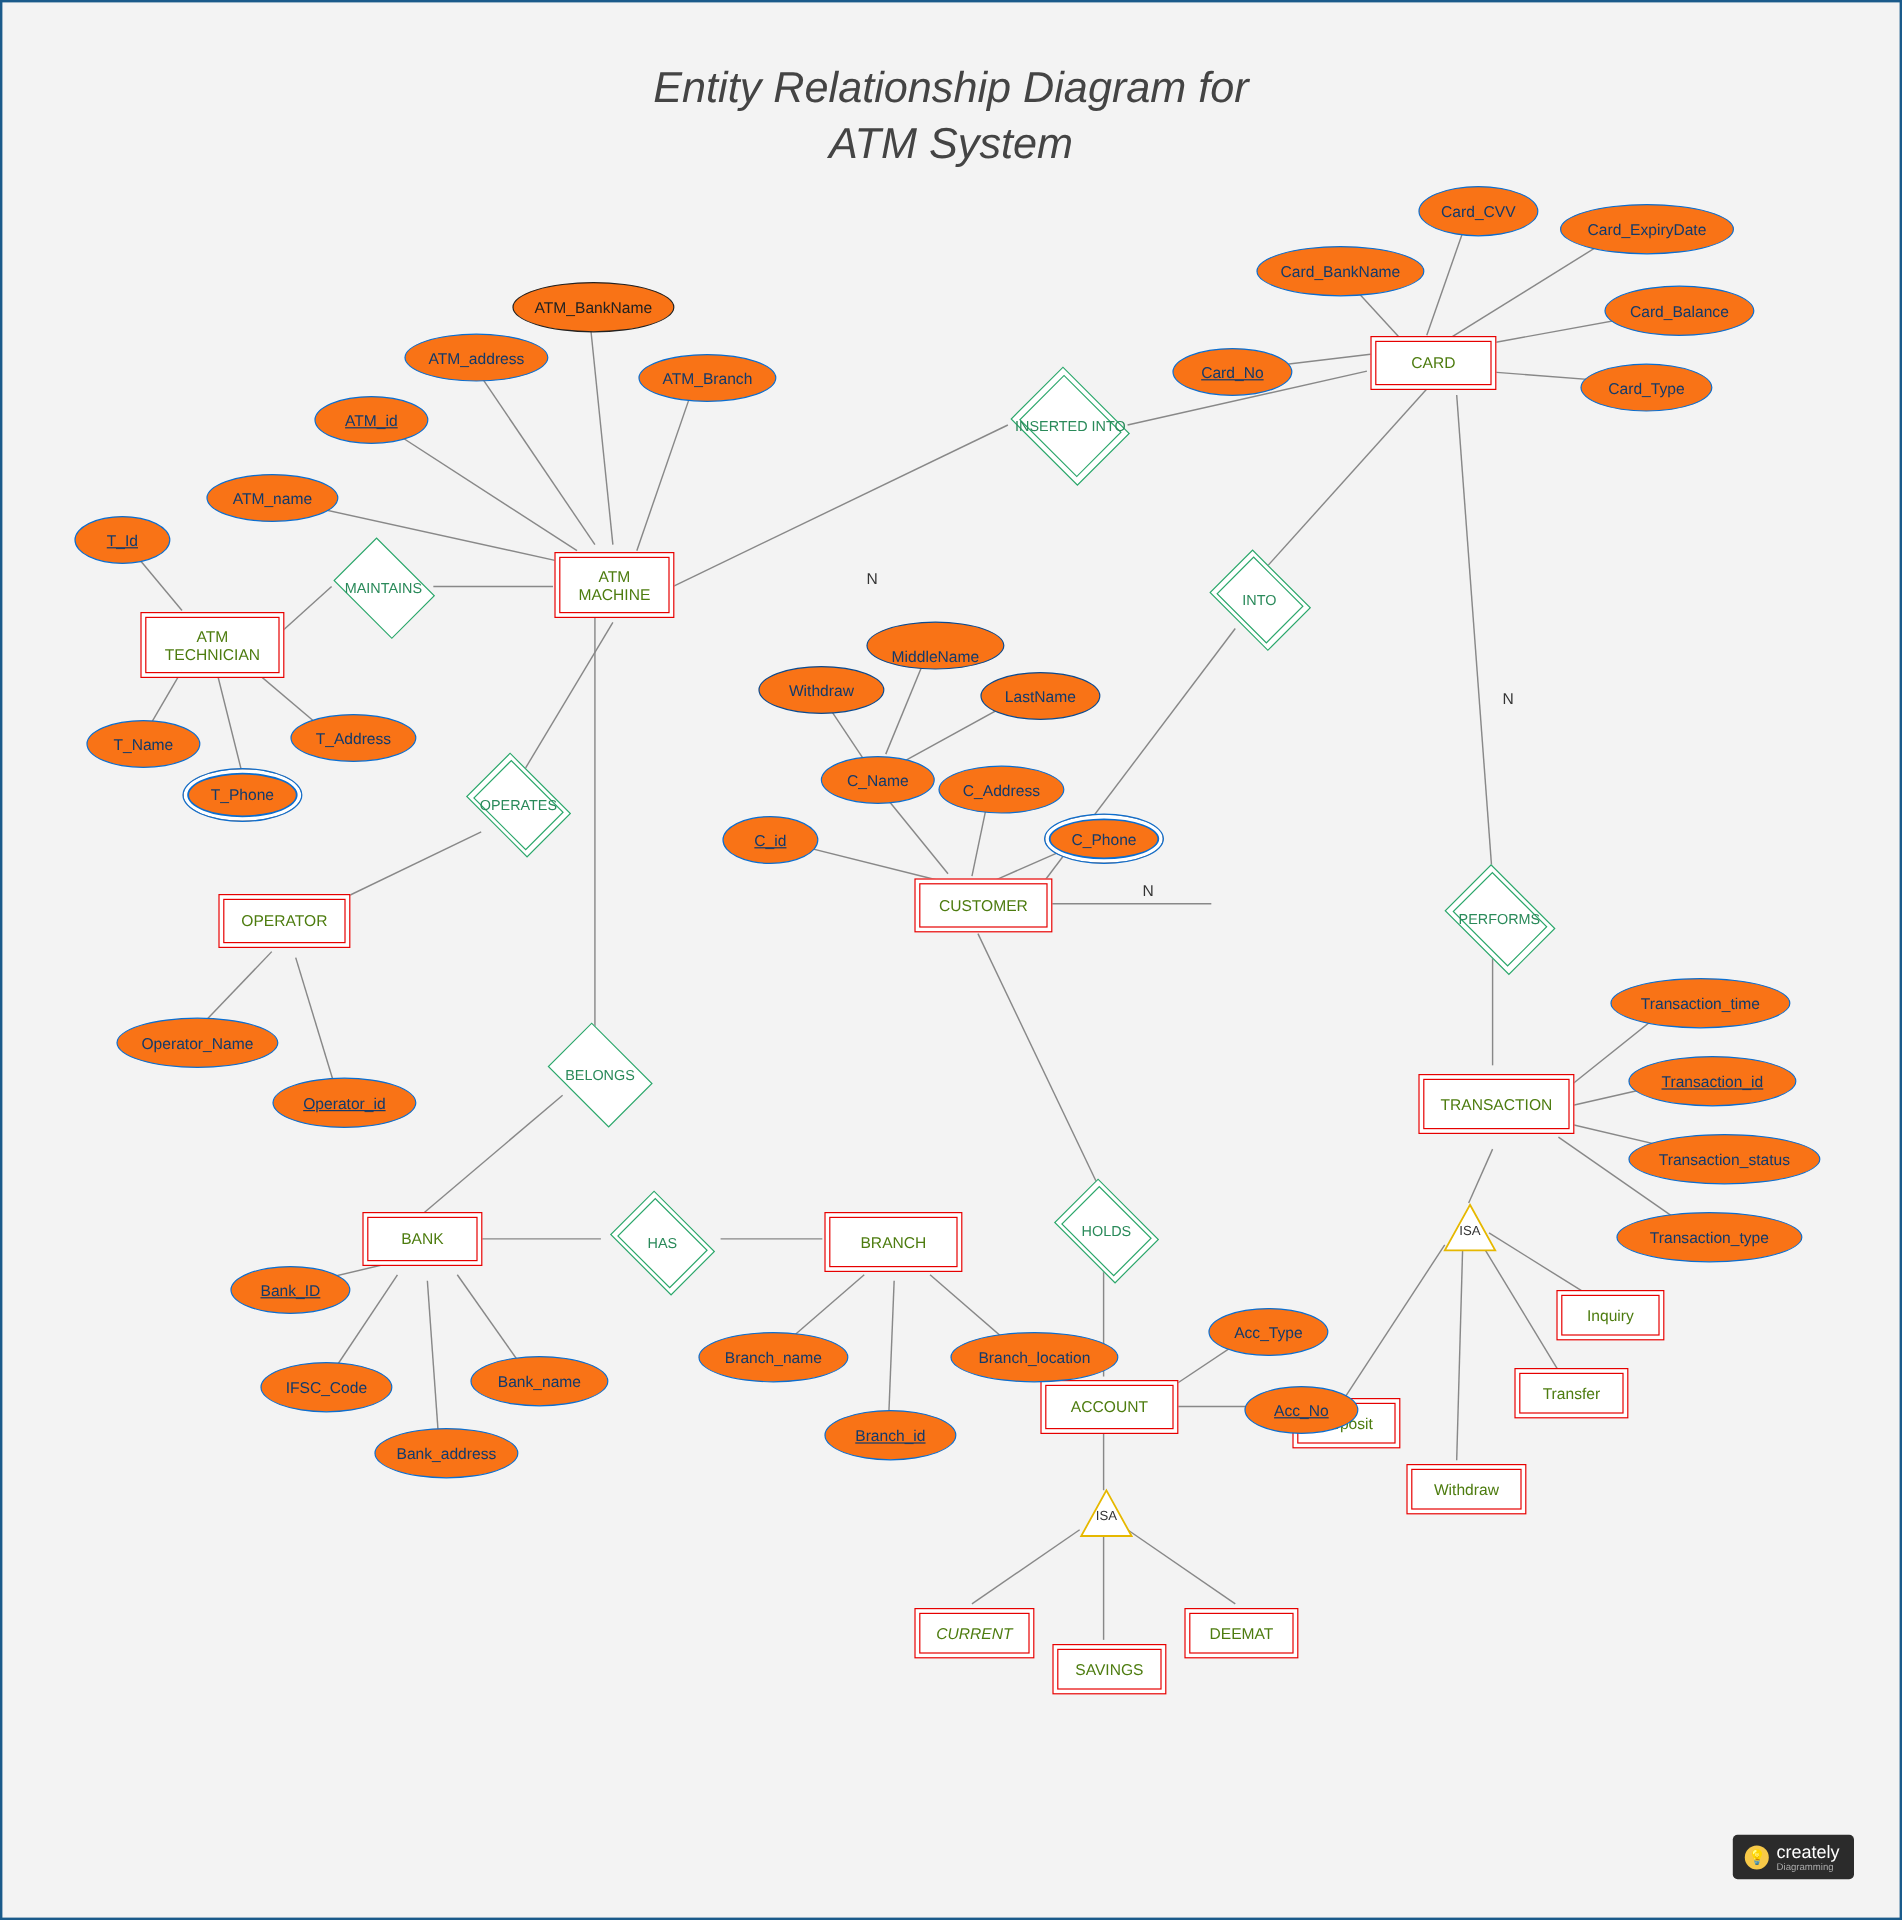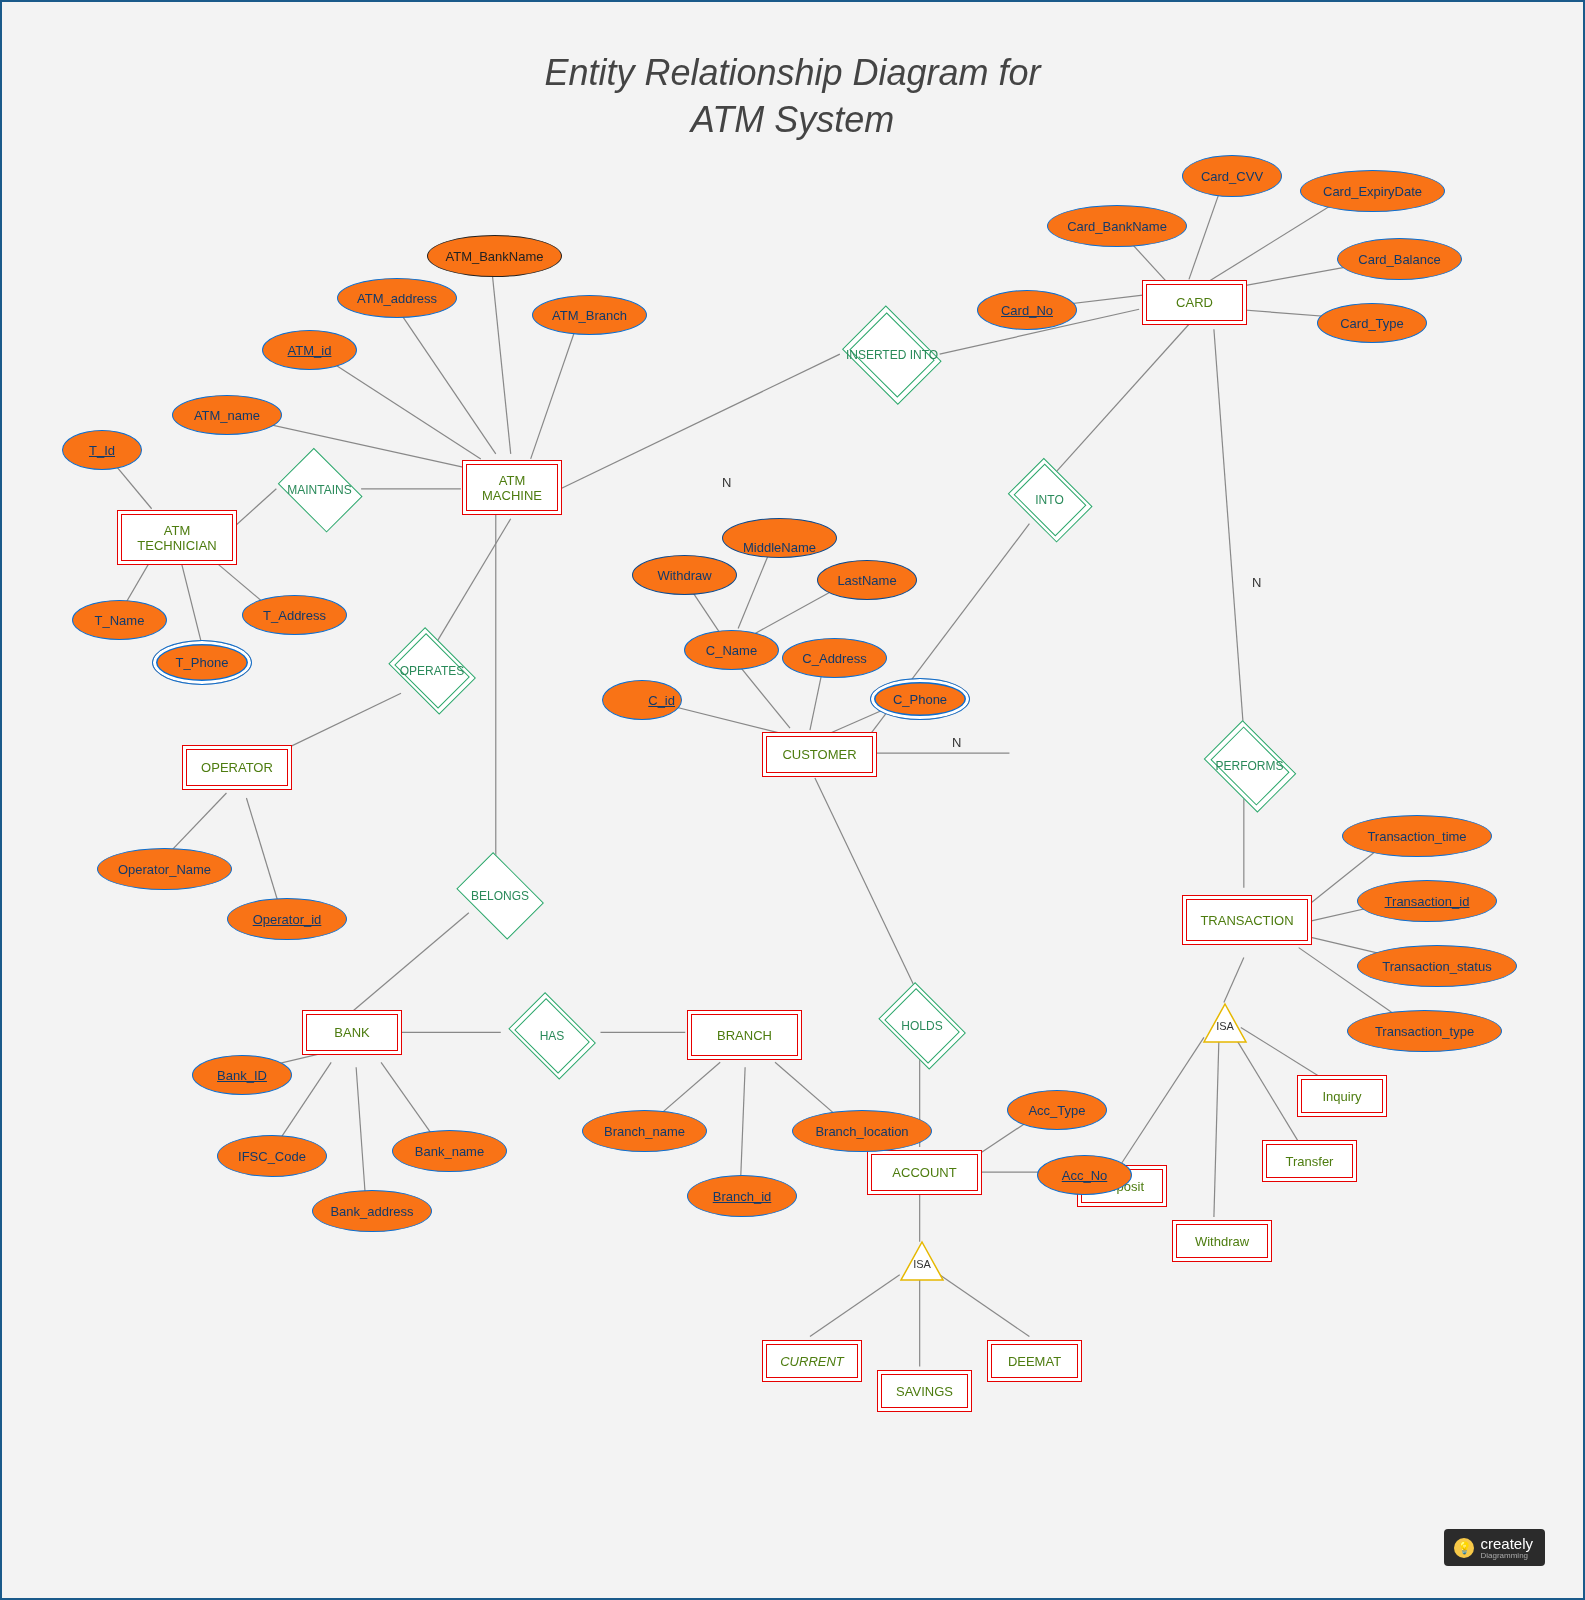--- a/index.html
+++ b/index.html
@@ -277,21 +277,21 @@
 <div class="node attr" style="left:1278px;top:150px;width:145px;height:42px;">
         <span>Card_ExpiryDate</span>
       </div>
 <div class="node attr" style="left:1315px;top:218px;width:125px;height:42px;">
         <span>Card_Balance</span>
       </div>
 <div class="node attr" style="left:1295px;top:283px;width:110px;height:40px;">
         <span>Card_Type</span>
       </div>
 
-<div class="node attr under" style="left:580px;top:660px;width:80px;height:40px;justify-content:flex-end;">
+<div class="node attr under" style="left:580px;top:660px;width:80px;height:40px;">
         <span>C_id</span>
       </div>
 <div class="node attr" style="left:662px;top:610px;width:95px;height:40px;">
         <span>C_Name</span>
       </div>
 <div class="node attr" style="left:760px;top:618px;width:105px;height:40px;">
         <span>C_Address</span>
       </div>
 <div class="node attr dbl" style="left:848px;top:658px;width:100px;height:42px;">
         <span>C_Phone</span>

